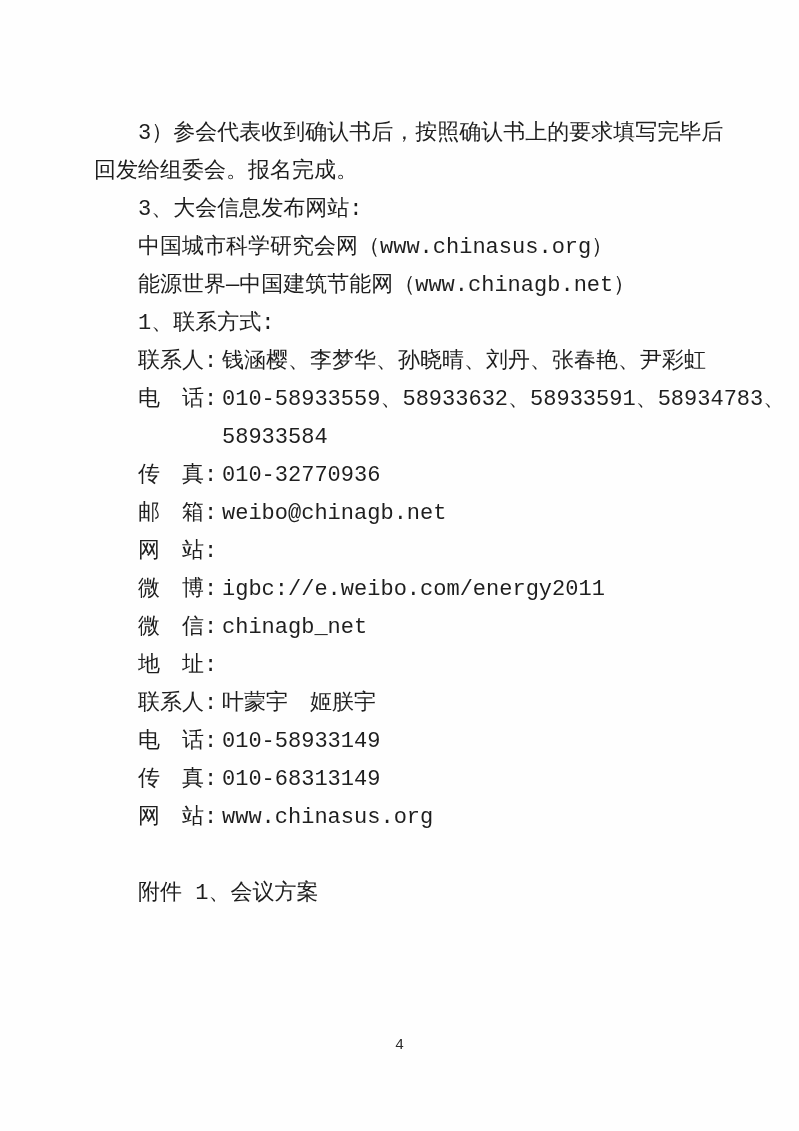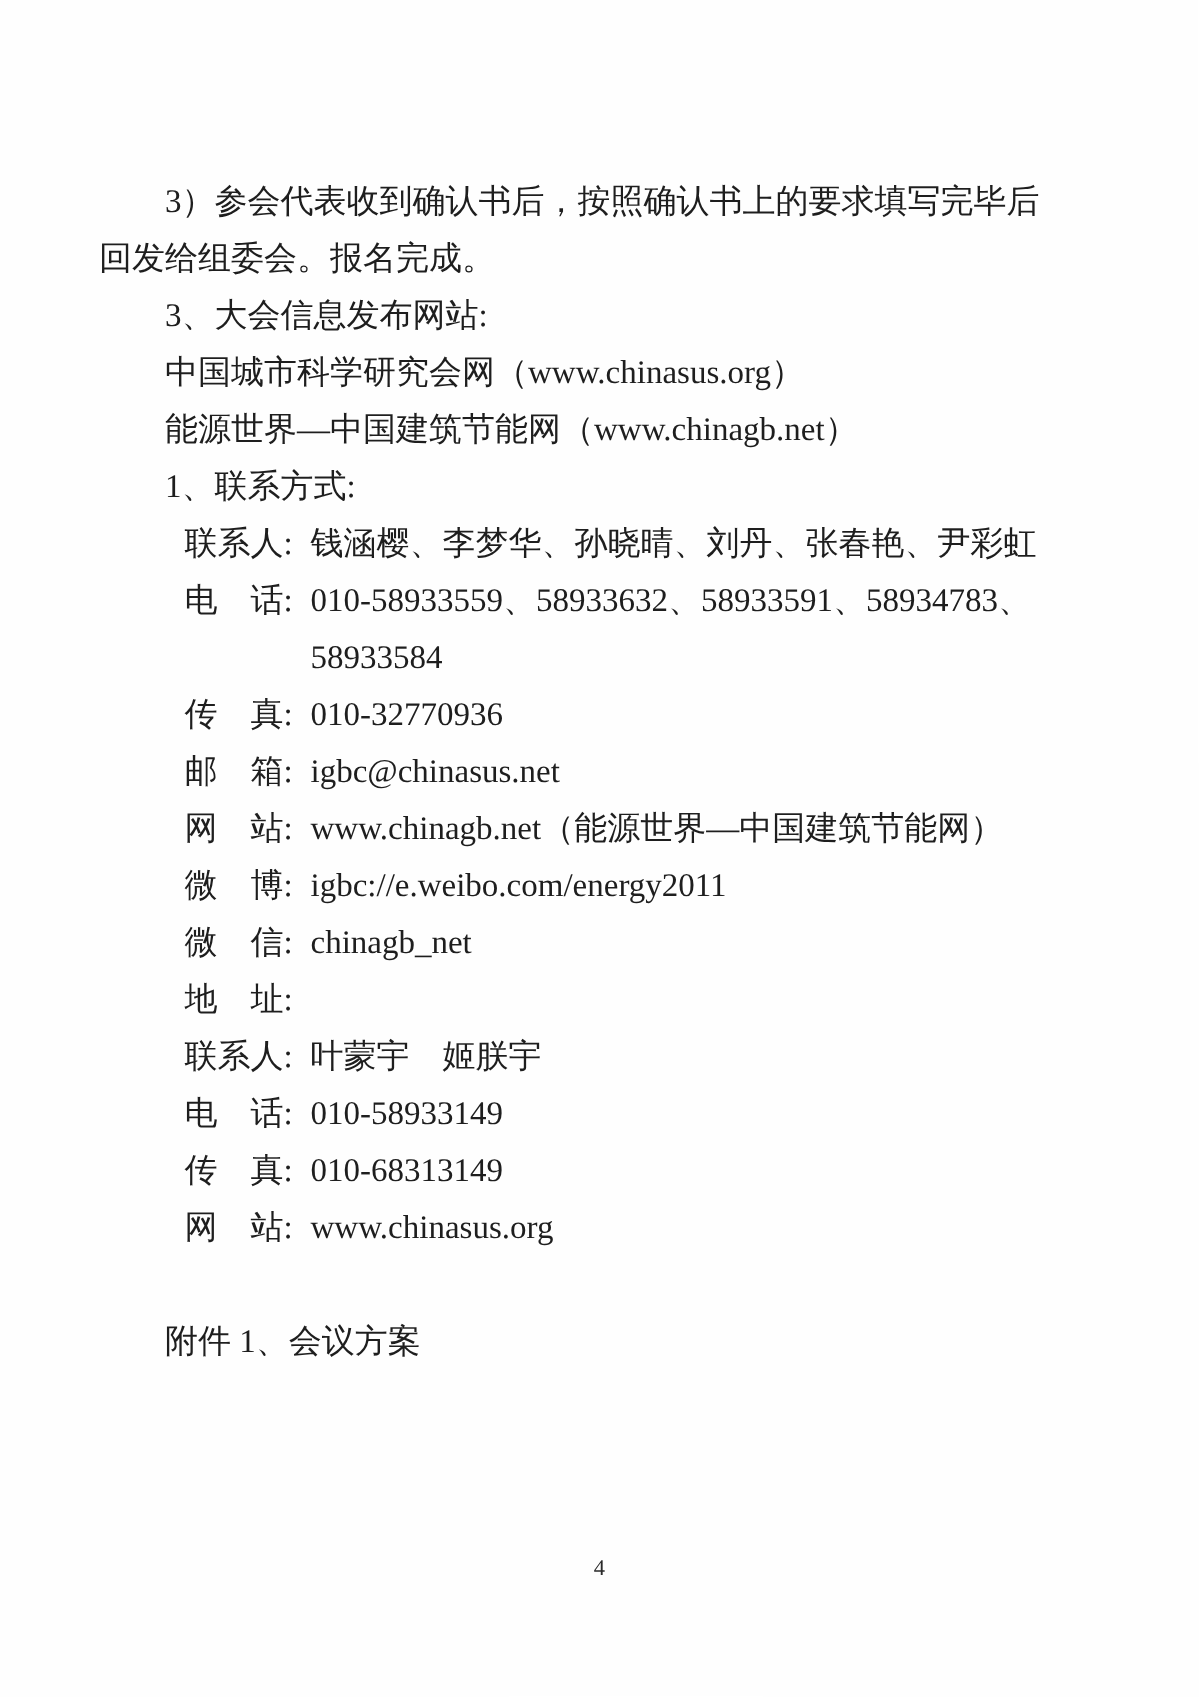--- a/index.html
+++ b/index.html
@@ -1,32 +1,32 @@
 <!DOCTYPE html>
 <html lang="zh"><head>
 <meta charset="utf-8">
 <style>
   html, body { margin: 0; padding: 0; background: #ffffff; }
   .page {
     position: relative;
     width: 799px;
     height: 1131px;
     background: #fefefe;
-    font-family: Liberation Serif, serif;
+    font-family: Liberation Mono, monospace;
     font-size: 22px;
     line-height: 38px;
     color: #1e1e1e;
     box-sizing: border-box;
-    padding: 115px 90px 0 66px;
+    padding: 115px 90px 0 94px;
     overflow: hidden;
   }
   .line { white-space: nowrap; }
   .indent { padding-left: 44px; }
   .contact-row { display: flex; padding-left: 44px; }
-  .contact-row .label { flex: 0 0 84px; white-space: nowrap; margin-left: 13px; }
+  .contact-row .label { flex: 0 0 84px; white-space: nowrap; }
   .contact-row .value { flex: 1; white-space: pre; }
   .blank-line { height: 38px; }
   .page-number {
     position: absolute;
     left: 0; right: 0;
     top: 1036px;
     text-align: center;
     font-size: 15px;
     line-height: 20px;
     color: #2a2a2a;
@@ -55,25 +55,24 @@
     <span class="label">电　话:</span>
     <span class="value">010-58933559、58933632、58933591、58934783、
 58933584</span>
   </div>
   <div class="contact-row">
     <span class="label">传　真:</span>
     <span class="value">010-32770936</span>
   </div>
   <div class="contact-row">
     <span class="label">邮　箱:</span>
-    <span class="value">igbc@chinasus.net</span>
+    <span class="value">weibo@chinagb.net</span>
   </div>
   <div class="contact-row">
     <span class="label">网　站:</span>
-    <span class="value">www.chinagb.net（能源世界—中国建筑节能网）</span>
   </div>
   <div class="contact-row">
     <span class="label">微　博:</span>
     <span class="value">igbc://e.weibo.com/energy2011</span>
   </div>
   <div class="contact-row">
     <span class="label">微　信:</span>
     <span class="value">chinagb_net</span>
   </div>
   <div class="contact-row">

